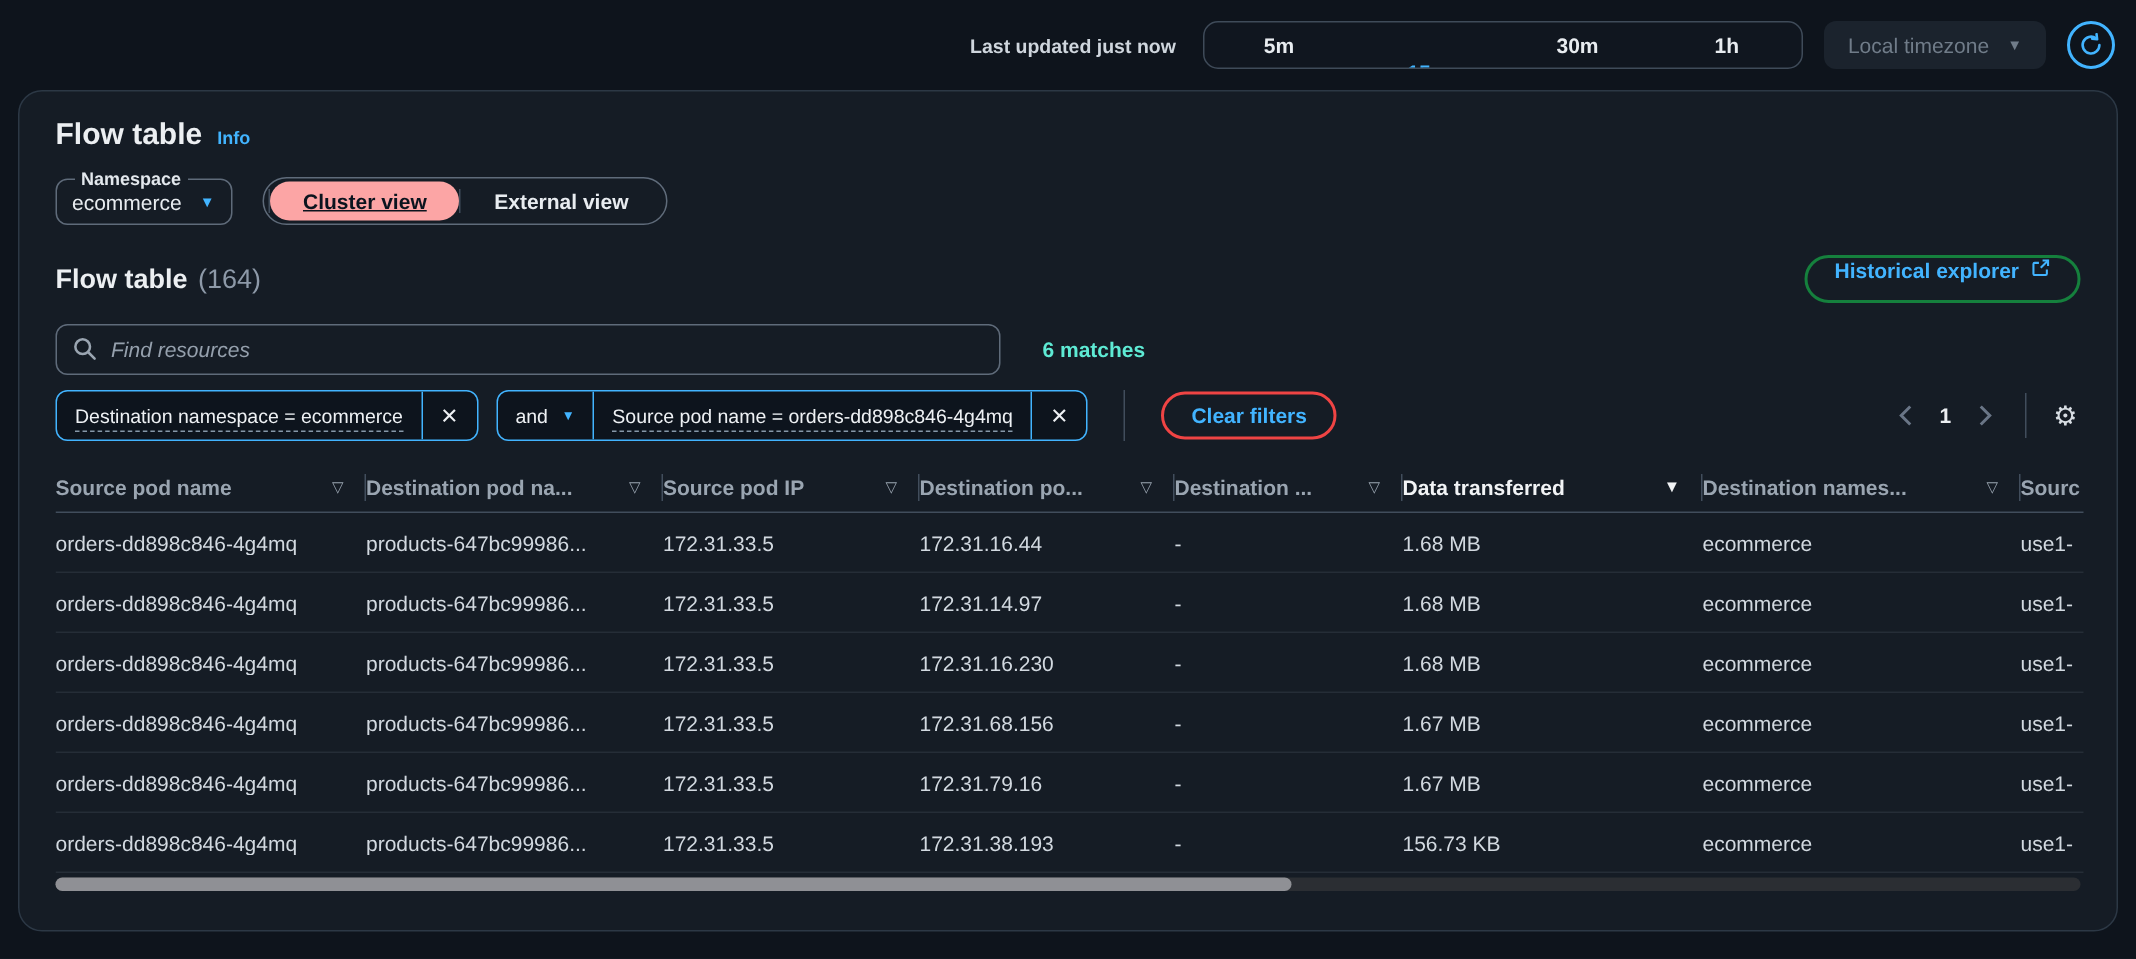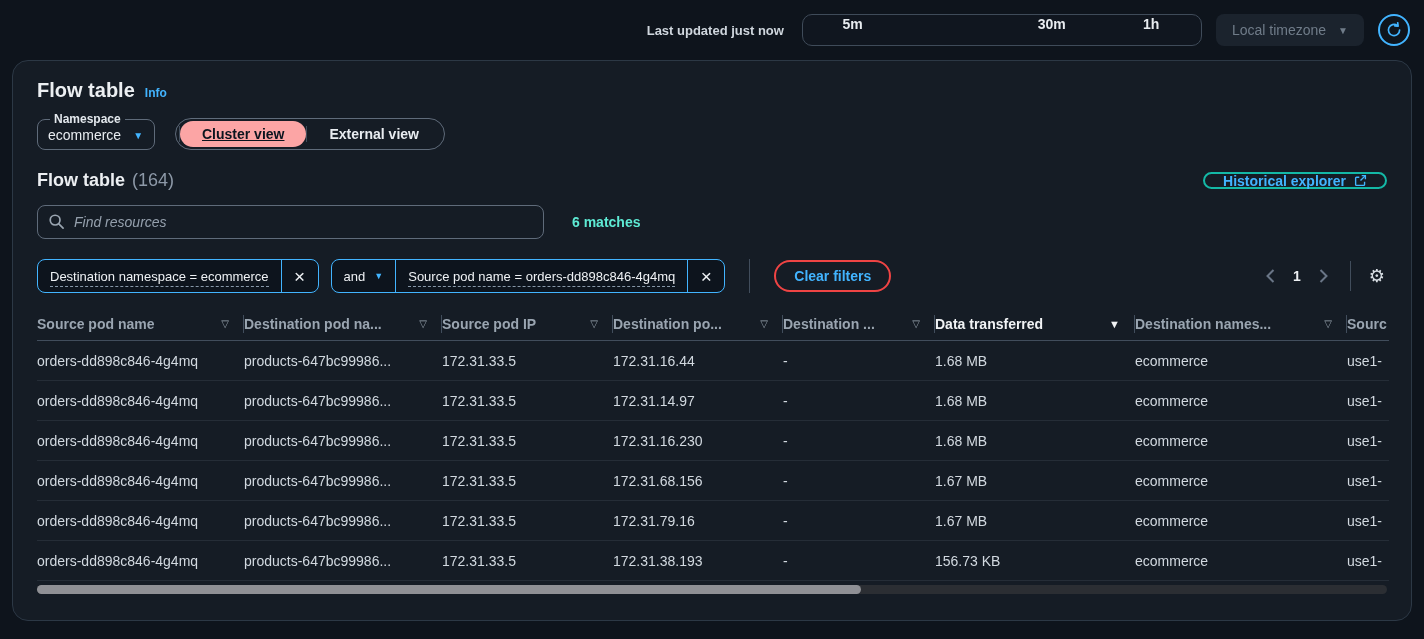--- a/index.html
+++ b/index.html
@@ -7,21 +7,21 @@
     width:1424px;height:639px;overflow:hidden;
     background:#0e141c;color:#d5dde5;
     font-family:"Liberation Sans",sans-serif;
     -webkit-font-smoothing:antialiased;
   }
   button{font-family:"Liberation Sans",sans-serif;cursor:pointer;}
 
   
   .topbar{height:60px;display:flex;align-items:center;justify-content:flex-end;padding:0 14px;gap:14px;}
   .last-updated{font-size:13px;font-weight:700;color:#cfd6dd;margin-right:4px;}
-  .time-control{display:flex;align-items:flex-start;width:400px;height:32px;border:1px solid #3f4b59;border-radius:10px;background:#10161f;box-sizing:border-box;overflow:hidden;}
+  .time-control{display:flex;align-items:center;width:400px;height:32px;border:1px solid #3f4b59;border-radius:10px;background:#10161f;box-sizing:border-box;overflow:hidden;}
   .timeseg{flex:1;background:none;border:none;color:#e8ecf0;font-weight:700;font-size:14px;}
   .timeseg.sel{color:#42b4ff;margin-top:36px;}
   .tz-btn{height:32px;background:#1b232d;border:none;border-radius:8px;color:#707c89;font-size:14px;font-weight:400;display:flex;align-items:center;gap:12px;padding:0 16px;}
   .tz-caret{font-size:10px;color:#707c89;}
   .refresh-btn{width:32px;height:32px;box-sizing:border-box;border:2px solid #42b4ff;border-radius:50%;background:none;display:flex;align-items:center;justify-content:center;color:#42b4ff;padding:0;}
 
   
   .card{margin:0 12px;height:561px;box-sizing:border-box;background:#151c25;border:1px solid #2c3845;border-radius:16px;padding:18px 24px 0 24px;position:relative;overflow:hidden;}
 
   .title-row{display:flex;align-items:baseline;gap:10px;}
@@ -35,30 +35,30 @@
   .ns-caret{color:#42b4ff;font-size:10px;}
 
   .view-toggle{display:flex;align-items:center;height:32px;border:1px solid #5f6b7a;border-radius:16px;box-sizing:border-box;padding:0 3px;}
   .viewseg{background:none;border:none;color:#e8ecf0;font-size:14px;font-weight:700;padding:0 22px;height:26px;border-radius:13px;}
   .viewseg.sel{background:#fca5a5;color:#0b141e;text-decoration:underline;}
   .vsep{width:1px;height:16px;background:#414d5c;}
 
   .table-head-row{display:flex;align-items:center;margin-top:20px;}
   .table-title{font-size:18px;font-weight:700;color:#eceff2;}
   .table-count{font-size:18px;font-weight:400;color:#8d99a8;margin-left:7px;}
-  .hist-btn{margin-left:auto;display:flex;align-items:center;gap:8px;background:none;border:2px solid #14b8a6;border-radius:16px;color:#42b4ff;font-size:14px;font-weight:700;height:17px;padding:0 18px;box-sizing:border-box;}
+  .hist-btn{margin-left:auto;display:flex;align-items:flex-start;gap:8px;background:none;border:2px solid #15803d;border-radius:16px;color:#42b4ff;font-size:14px;font-weight:700;height:32px;padding:0 18px;box-sizing:border-box;}
 
   .search-row{display:flex;align-items:center;margin-top:14px;}
-  .search-box{position:relative;width:507px;}
+  .search-box{position:relative;width:630px;}
   .search-input{width:100%;height:34px;box-sizing:border-box;background:transparent;border:1px solid #5f6b7a;border-radius:8px;color:#e8ecf0;font-size:14px;padding:0 12px 0 36px;font-family:"Liberation Sans",sans-serif;}
   .search-input::placeholder{font-style:italic;color:#95a0ad;}
   .search-icon{position:absolute;left:11px;top:8px;color:#9aa5b1;}
   .matches{font-size:14px;font-weight:700;color:#5eead4;margin-left:28px;}
 
-  .filter-row{display:flex;align-items:center;margin-top:20px;}
+  .filter-row{display:flex;align-items:center;margin-top:10px;}
   .token{display:flex;align-items:center;height:34px;border:1px solid #42b4ff;border-radius:8px;background:#0d141d;box-sizing:border-box;overflow:hidden;}
   .token + .token{margin-left:12px;}
   .token-text{font-size:13px;color:#eef1f4;padding:0 12px;cursor:pointer;}
   .token-text .ul{border-bottom:1px dashed #8697a8;padding-bottom:2px;}
   .token-op{display:flex;align-items:center;gap:9px;font-size:13px;color:#eef1f4;padding:0 12px;cursor:pointer;}
   .token-op .op-caret{color:#42b4ff;font-size:9px;}
   .tok-div{width:1px;align-self:stretch;background:#42b4ff;}
   .token-x{width:36px;align-self:stretch;background:none;border:none;color:#eef1f4;font-size:19px;line-height:1;display:flex;align-items:center;justify-content:center;}
   .vline{width:1px;height:34px;background:#414d5c;margin:0 0 0 24px;}
   .clear-btn{margin-left:24px;background:none;border:2px solid #ef4444;border-radius:16px;color:#42b4ff;font-size:14px;font-weight:700;height:32px;padding:0 18px;box-sizing:border-box;}

